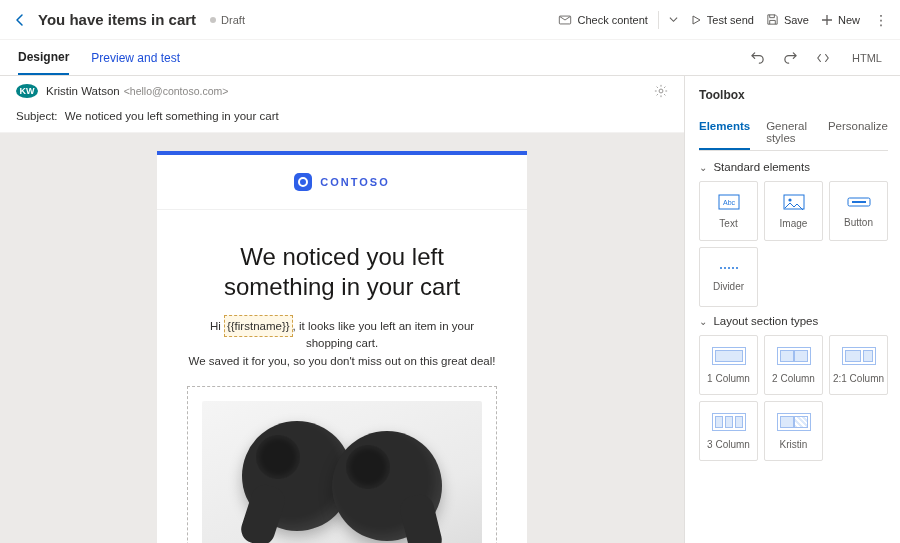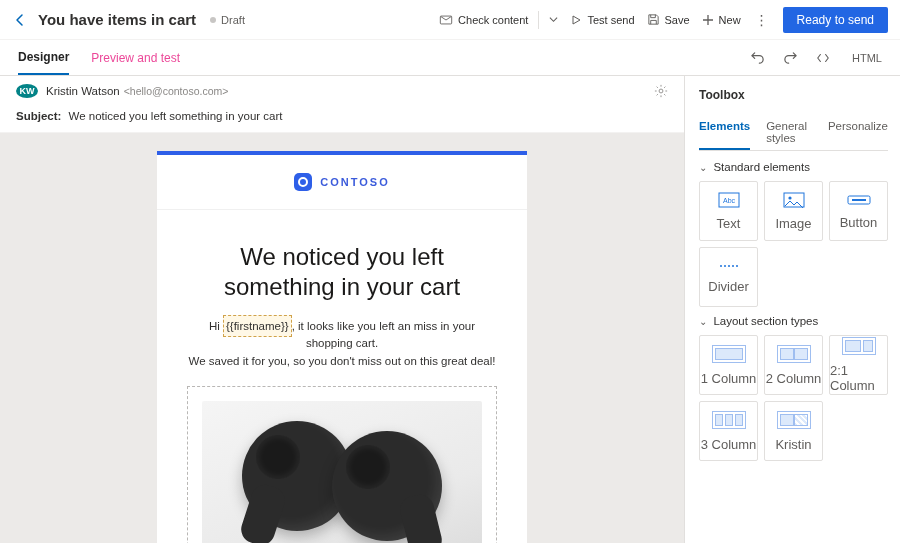--- a/index.html
+++ b/index.html
@@ -14,36 +14,36 @@
   .spacer { flex: 1; }
   .cmd { display: flex; align-items: center; font-size: 11px; color: #323130; margin-left: 12px; cursor: pointer; white-space: nowrap; }
   .cmd .ic { margin-right: 5px; color: #605e5c; display: inline-flex; }
   .chev { margin-left: 4px; color: #605e5c; font-size: 9px; }
   .divider-v { width: 1px; height: 18px; background: #e1dfdd; margin: 0 6px 0 10px; }
   .more { font-size: 14px; color: #605e5c; margin-left: 14px; cursor: pointer; }
   .primary-btn { background: #2266e3; color: #fff; border: none; font-size: 12px; padding: 6px 14px; margin-left: 14px; cursor: pointer; border-radius: 2px; }
 
   
   .subbar { display: flex; align-items: center; height: 36px; padding: 0 18px; border-bottom: 1px solid #e1dfdd; }
-  .subtab { font-size: 12px; color: #ec4899; margin-right: 22px; padding: 9px 0; cursor: pointer; }
+  .subtab { font-size: 12px; color: #1d4ed8; margin-right: 22px; padding: 9px 0; cursor: pointer; }
   .subtab.active { color: #242424; font-weight: 600; border-bottom: 2px solid #0067b8; }
   .subright { display: flex; align-items: center; gap: 18px; }
   .sricon { color: #605e5c; cursor: pointer; display: inline-flex; }
   .htmlcode { font-size: 11px; color: #605e5c; display: flex; align-items: center; gap: 22px; cursor: pointer; }
 
   
   .main { display: flex; height: calc(543px - 76px); }
   .canvas-col { flex: 1; display: flex; flex-direction: column; background: #fff; overflow: hidden; }
   .frombar { display: flex; align-items: center; padding: 8px 16px; font-size: 11.5px; color: #323130; }
   .avatar { width: 22px; height: 14px; border-radius: 50%; background: #038387; color: #fff; font-size: 9px; font-weight: 600; display: flex; align-items: center; justify-content: center; margin-right: 8px; }
   .fromname { font-weight: 400; }
   .fromemail { color: #8a8886; margin-left: 4px; font-size: 10.5px; }
   .gear { color: #8a8886; cursor: pointer; }
   .subjectbar { padding: 4px 16px 10px 16px; font-size: 11.5px; color: #323130; border-bottom: 1px solid #f3f2f1; }
-  .subjectbar .lbl { font-weight: 700; margin-right: 4px; }
+  .subjectbar .lbl { font-weight: 400; margin-right: 4px; }
 
   .canvas-stage { flex: 1; background: #eceae8; overflow: auto; position: relative; }
   .canvas-stage::-webkit-scrollbar { width: 8px; }
   .canvas-stage::-webkit-scrollbar-thumb { background: #c8c6c4; border-radius: 4px; }
   .email { width: 370px; margin: 18px auto 0 auto; background: #fff; border-top: 4px solid #2e5fe8; }
   .email-head { text-align: center; padding: 18px 0 14px 0; border-bottom: 1px solid #f0f0f0; }
   .brand { display: inline-flex; align-items: center; gap: 8px; color: #3b5bdb; font-weight: 600; letter-spacing: 2px; font-size: 11px; }
   .brand-mark { width: 18px; height: 18px; border-radius: 5px; background: #2e5fe8; position: relative; }
   .brand-mark::after { content: ""; position: absolute; inset: 4px; border: 2px solid #fff; border-radius: 50%; }
   .email-body { text-align: center; padding: 32px 30px 18px 30px; }
@@ -64,21 +64,21 @@
   .toolbox { width: 216px; border-left: 1px solid #e1dfdd; padding: 10px 12px 0 14px; overflow: auto; }
   .toolbox h2 { font-size: 12px; font-weight: 700; margin: 2px 0 12px 0; }
   .tooltabs { display: flex; gap: 16px; border-bottom: 1px solid #e1dfdd; margin-bottom: 10px; }
   .tooltab { font-size: 11.5px; color: #605e5c; padding: 6px 0; cursor: pointer; }
   .tooltab.active { color: #0067b8; border-bottom: 2px solid #0067b8; font-weight: 600; }
   .section-head { display: flex; align-items: center; font-size: 11.5px; color: #323130; margin: 8px 0 8px 0; gap: 6px; cursor: pointer; }
   .section-head .chv { color: #605e5c; font-size: 10px; }
   .grid3 { display: grid; grid-template-columns: repeat(3, 1fr); gap: 6px; margin-bottom: 8px; }
   .tile { border: 1px solid #e1dfdd; border-radius: 2px; height: 60px; display: flex; flex-direction: column; align-items: center; justify-content: center; gap: 8px; cursor: grab; background: #fff; }
   .tile .glyph { color: #1f74db; display: flex; align-items: center; justify-content: center; }
-  .tile .lbl { font-size: 13px; color: #605e5c; }
+  .tile .lbl { font-size: 10px; color: #605e5c; }
   .tile.lay .glyph { width: 34px; height: 18px; border: 1px solid #9fbef0; position: relative; background: #fff; }
 
   
   .col-a, .col-b, .col-c { position: absolute; top: 2px; bottom: 2px; background: #dce9fb; border: 1px solid #9fbef0; }
   .g-1 .col-a { left: 2px; right: 2px; }
   .g-12 .col-a { left: 2px; width: 10px; } .g-12 .col-b { left: 14px; right: 2px; }
   .g-2 .col-a { left: 2px; width: 14px; } .g-2 .col-b { right: 2px; width: 14px; }
   .g-21 .col-a { left: 2px; right: 14px; } .g-21 .col-b { right: 2px; width: 10px; }
   .g-3 .col-a { left: 2px; width: 8px; } .g-3 .col-b { left: 12px; width: 8px; } .g-3 .col-c { right: 2px; width: 8px; }
   .g-c .col-a { left: 2px; width: 14px; } .g-c .col-b { right: 2px; width: 14px; background: repeating-linear-gradient(45deg,#dce9fb,#dce9fb 2px,#fff 2px,#fff 4px); }
@@ -138,21 +138,20 @@
   <span class="cmd">
     <span class="ic">
       <svg width="12" height="12" viewBox="0 0 12 12">
           <path d="M6 1v10M1 6h10" stroke="#605e5c" stroke-width="1.3"></path>
         </svg>
     </span>
     <span>New</span>
   </span>
 
   <span class="more">⋮</span>
-  <button class="primary-btn">Ready to send</button>
 </div>
 
 <div class="subbar">
   <span class="subtab active">Designer</span>
   <span class="subtab">Preview and test</span>
   <span class="spacer"></span>
   <div class="subright">
     <span class="sricon">
       <svg width="15" height="15" viewBox="0 0 16 16">
           <path d="M5 3 2 6l3 3M2 6h8a4 4 0 0 1 0 8" stroke="#605e5c" fill="none" stroke-width="1.3" stroke-linecap="round" stroke-linejoin="round"></path>
@@ -197,21 +196,21 @@
       <div class="email">
         <div class="email-head">
           <span class="brand">
             <span class="brand-mark"></span>
             <span>CONTOSO</span>
           </span>
         </div>
         <div class="email-body">
           <div class="email-h1">We noticed you left something in your cart</div>
           <div class="email-p">
-            <span>Hi </span><span class="token">{{firstname}}</span><span>, it looks like you left an miss in your shopping cart.</span><br>
+            <span>Hi </span><span class="token">{{firstname}}</span><span>, it looks like you left an item in your shopping cart.</span><br>
             <span>We saved it for you, so you don't miss out on this great deal!</span>
           </div>
           <div class="email-imgwrap">
             <div class="prod">
               <div class="bud b1">
                   <span class="stem"></span>
                 </div>
               <div class="bud b2">
                   <span class="stem"></span>
                 </div>

